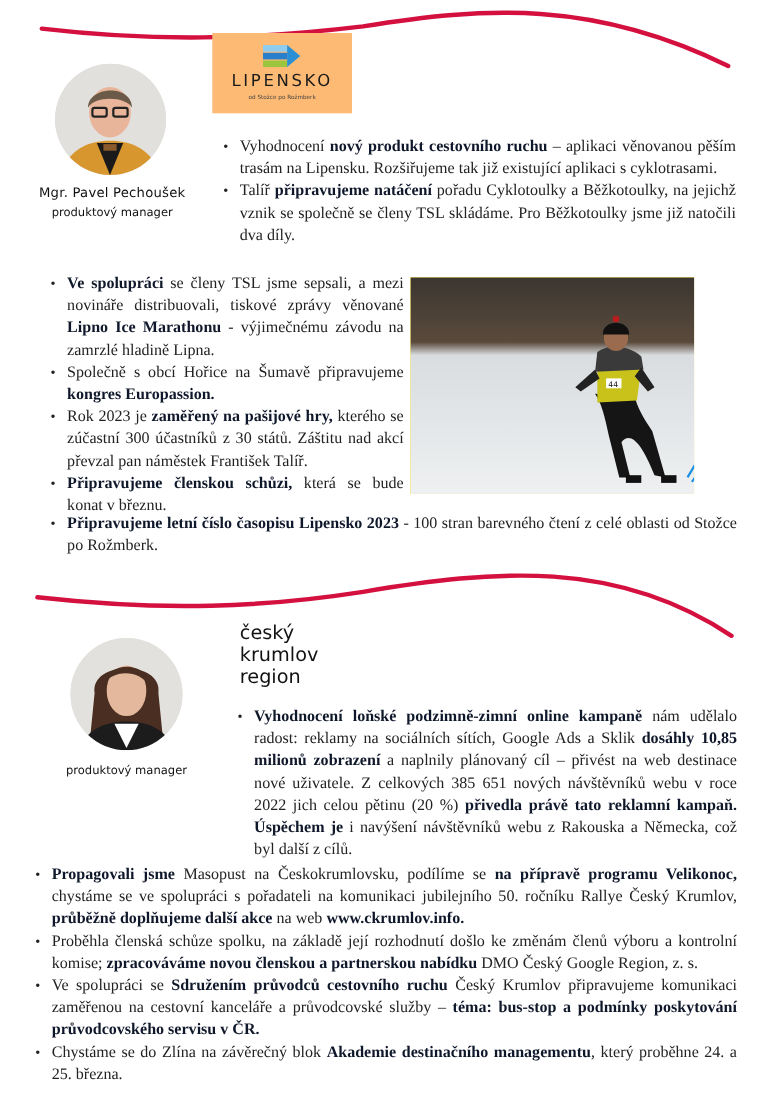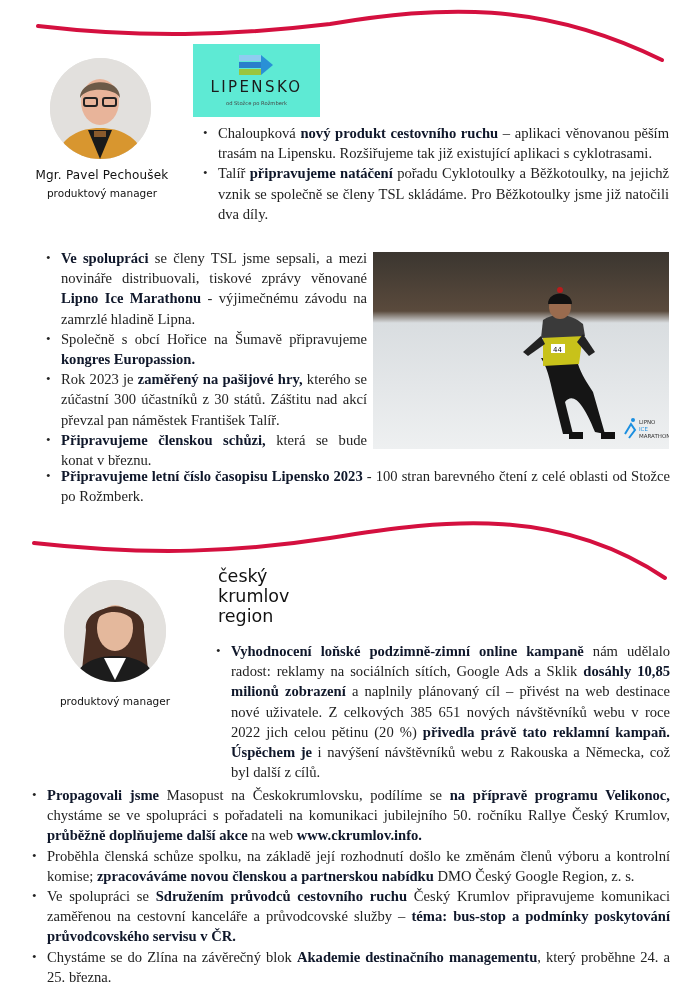--- a/index.html
+++ b/index.html
@@ -8,25 +8,25 @@
   .abs { position: absolute; }
   .curve { position: absolute; left: 0; top: 0; }
   .portrait { position: absolute; border-radius: 50%; overflow: hidden; background: #e3e1de; }
   .name { position: absolute; font-family: "DejaVu Sans", sans-serif; text-align: center; color: #111; }
   .name .n { font-size: 12px; letter-spacing: 0.2px; }
   .name .r { font-size: 10.5px; margin-top: 5px; }
   ul.bl { list-style: none; font-family: "Liberation Serif", serif; font-size: 14.6px; line-height: 20.2px; color: #222; text-align: justify; }
   ul.bl li { position: relative; padding-left: 17px; }
   ul.bl li::before { content: "•"; position: absolute; left: 2px; top: 0; font-size: 13px; }
   b { font-weight: bold; color: #0f172a; }
-  .logo { position: absolute; left: 193px; top: 44px; width: 127px; height: 73px; background: #5eead4; }
+  .logo { position: absolute; left: 193px; top: 30px; width: 127px; height: 73px; background: #fdba74; }
   .logo .word { position: absolute; left: 0; right: 0; top: 34px; text-align: center; font-family: "DejaVu Sans", sans-serif; font-size: 15px; letter-spacing: 2.4px; color: #1b1b1b; }
   .logo .tag { position: absolute; left: 0; right: 0; top: 56px; text-align: center; font-family: "DejaVu Sans", sans-serif; font-size: 5.2px; color: #444; }
   .ck-title { position: absolute; left: 218px; top: 566px; font-family: "DejaVu Sans", sans-serif; font-size: 17.5px; line-height: 20px; color: #111; }
-  .photo { position: absolute; left: 373px; top: 252px; width: 296px; height: 197px; overflow: hidden; background: #fde047; }
+  .photo { position: absolute; left: 373px; top: 252px; width: 258px; height: 197px; overflow: hidden; background: #fde047; }
 </style>
 </head>
 <body>
 
 <svg class="curve" width="700" height="1000">
   <path d="M38 26 C 140 38, 230 36, 330 24 C 440 6, 540 0, 662 60" fill="none" stroke="#d4103f" stroke-width="4" stroke-linecap="round"></path>
   <path d="M34 543 C 150 556, 240 552, 330 538 C 450 518, 560 508, 665 578" fill="none" stroke="#d4103f" stroke-width="4" stroke-linecap="round"></path>
 </svg>
 
 <div class="logo">
@@ -51,21 +51,21 @@
     <rect x="34" y="40" width="13" height="8" rx="2" fill="none" stroke="#222" stroke-width="2"></rect>
     <rect x="53" y="40" width="13" height="8" rx="2" fill="none" stroke="#222" stroke-width="2"></rect>
   </svg>
 </div>
 <div class="name" style="left:28px;top:168px;width:148px;">
   <div class="n">Mgr. Pavel Pechoušek</div>
   <div class="r">produktový manager</div>
 </div>
 
 <ul class="bl abs" style="left:201px;top:123px;width:468px;">
-  <li><span>Chaloupková </span><b>nový produkt cestovního ruchu</b><span> – aplikaci věnovanou pěším trasám na Lipensku. Rozšiřujeme tak již existující aplikaci s cyklotrasami.</span></li>
+  <li><span>Vyhodnocení </span><b>nový produkt cestovního ruchu</b><span> – aplikaci věnovanou pěším trasám na Lipensku. Rozšiřujeme tak již existující aplikaci s cyklotrasami.</span></li>
   <li><span>Talíř </span><b>připravujeme natáčení</b><span> pořadu Cyklotoulky a Běžkotoulky, na jejichž vznik se společně se členy TSL skládáme. Pro Běžkotoulky jsme již natočili dva díly.</span></li>
 </ul>
 
 <ul class="bl abs" style="left:44px;top:248px;width:323px;">
   <li><b>Ve spolupráci</b><span> se členy TSL jsme sepsali, a mezi novináře distribuovali, tiskové zprávy věnované </span><b>Lipno Ice Marathonu</b><span> - výjimečnému závodu na zamrzlé hladině Lipna.</span></li>
   <li><span>Společně s obcí Hořice na Šumavě připravujeme </span><b>kongres Europassion.</b></li>
   <li><span>Rok 2023 je </span><b>zaměřený na pašijové hry,</b><span> kterého se zúčastní 300 účastníků z 30 států. Záštitu nad akcí převzal pan náměstek František Talíř.</span></li>
   <li><b>Připravujeme  členskou schůzi,</b><span> která se bude konat v březnu.</span></li>
 </ul>
 

